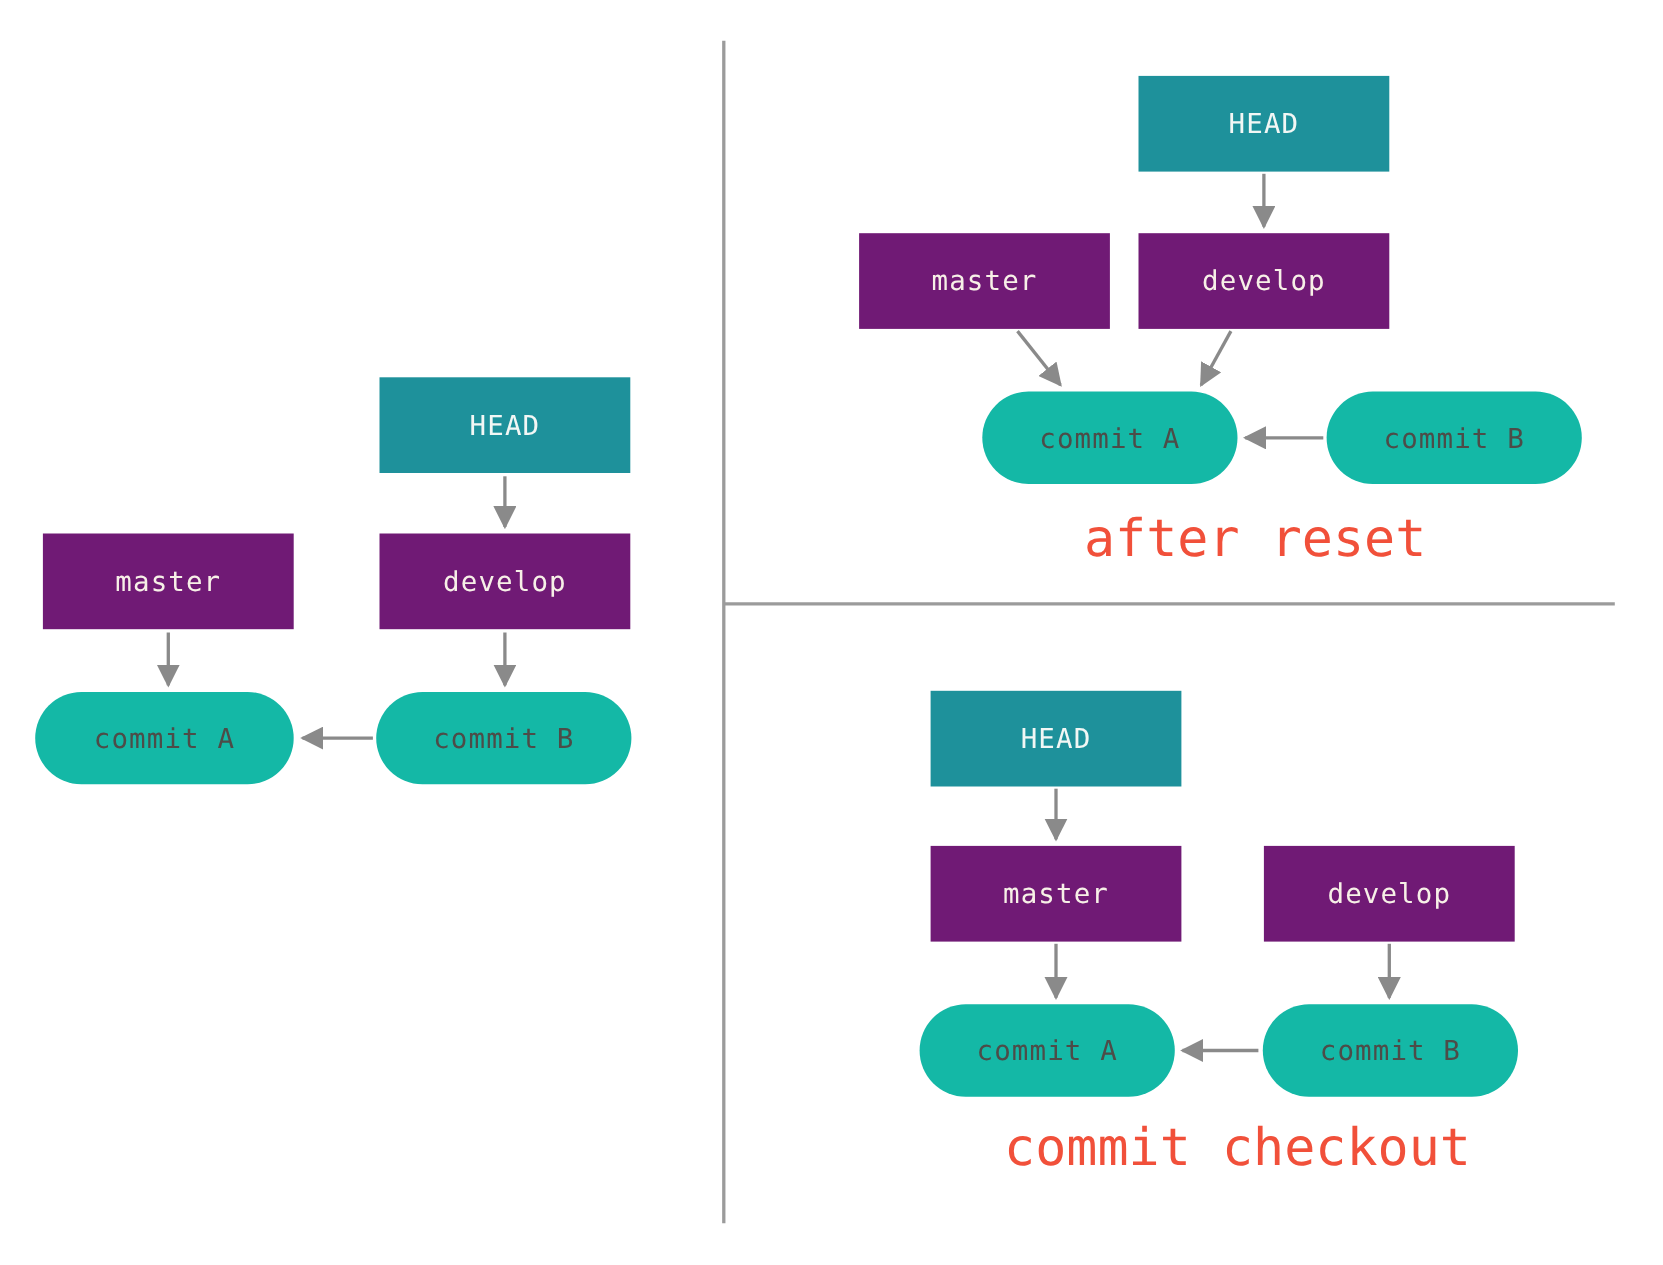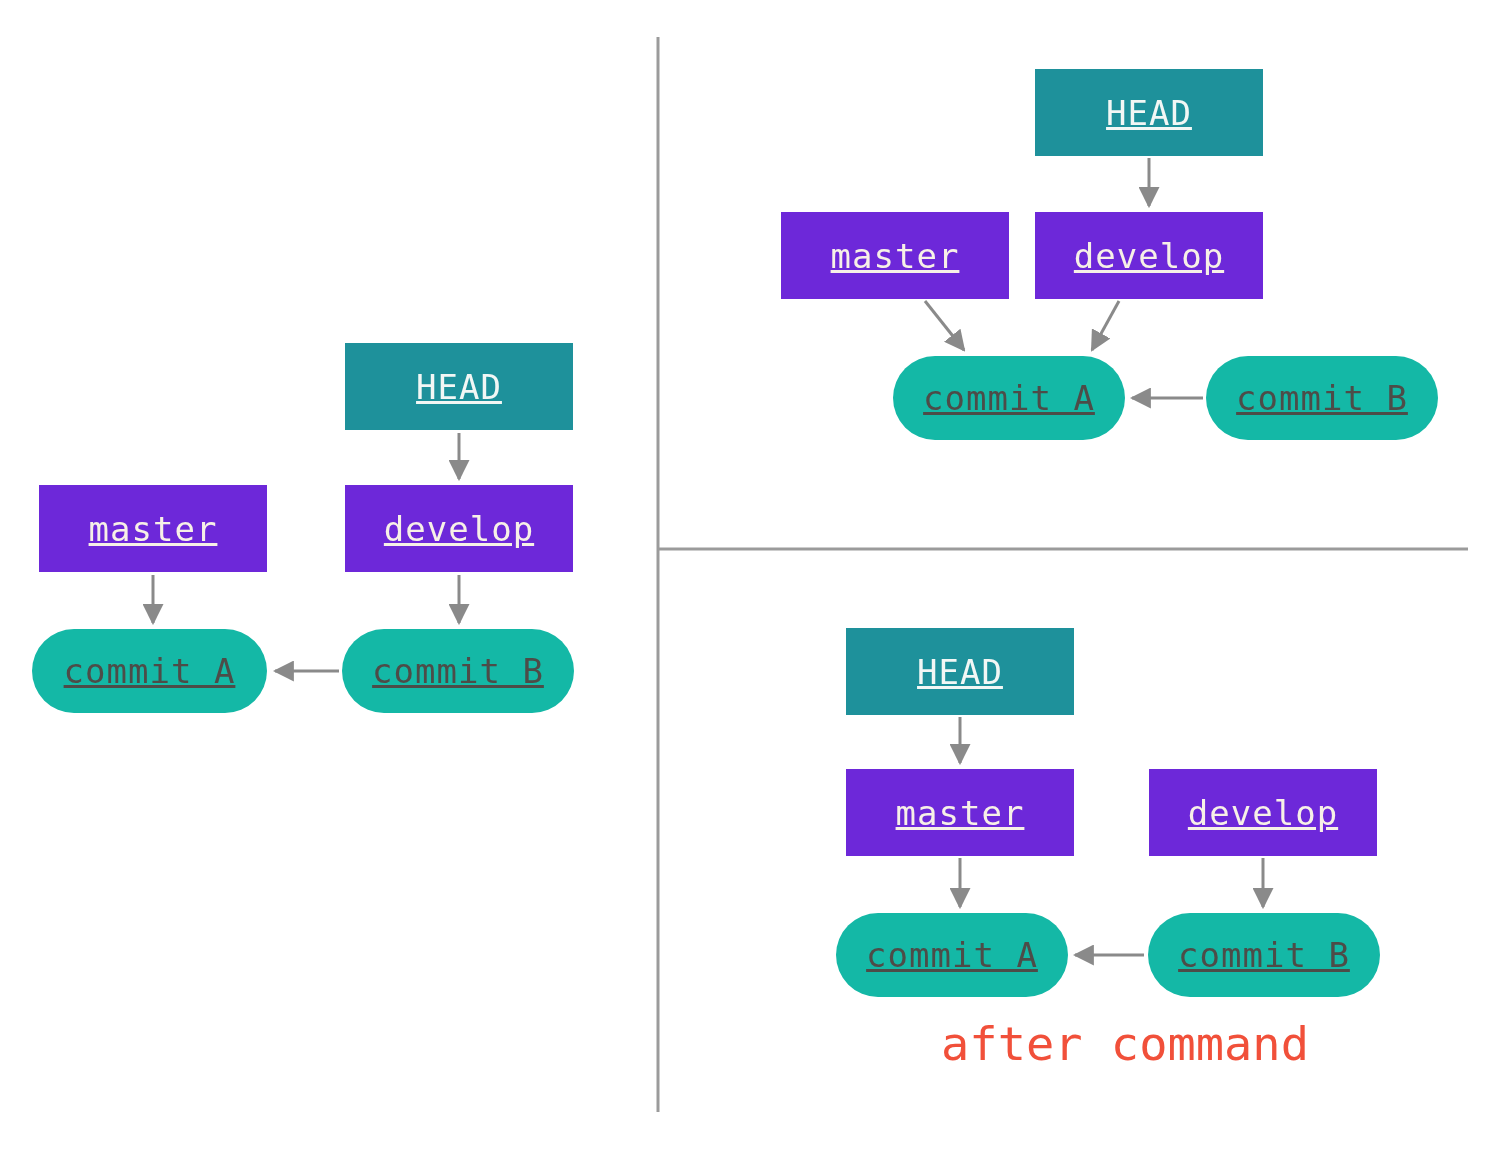--- a/index.html
+++ b/index.html
@@ -15,27 +15,26 @@
     position: absolute;
     left: 0; top: 0;
     width: 1512px; height: 1150px;
     pointer-events: none;
   }
   .node {
     position: absolute;
     display: flex;
     align-items: center;
     justify-content: center;
-    font-size: 34px;
+    font-size: 25px;
     letter-spacing: 1px;
     white-space: nowrap;
-    text-decoration: underline;
   }
   .box-teal  { background: #1e919b; color: #f2f7f5; }
-  .box-red   { background: #6d28d9; color: #f7f0e7; }
+  .box-red   { background: #701a75; color: #f7f0e7; }
   .pill      { background: #14b8a6; color: #4d4c48; border-radius: 44px; }
   .caption {
     position: absolute;
     color: #f1503a;
     font-size: 47px;
     white-space: nowrap;
     transform: translateX(-50%);
   }
 </style>
 </head>
@@ -83,26 +82,27 @@
   <div class="node box-teal" style="left:1035px; top:69px; width:228px; height:87px;">HEAD</div>
 
   <div class="node box-red" style="left:781px; top:212px; width:228px; height:87px;">master</div>
 
   <div class="node box-red" style="left:1035px; top:212px; width:228px; height:87px;">develop</div>
 
   <div class="node pill" style="left:893px; top:356px; width:232px; height:84px;">commit A</div>
 
   <div class="node pill" style="left:1206px; top:356px; width:232px; height:84px;">commit B</div>
 
+  <div class="caption" style="left:1141px; top:462px;">after reset</div>
 
   <div class="node box-teal" style="left:846px; top:628px; width:228px; height:87px;">HEAD</div>
 
   <div class="node box-red" style="left:846px; top:769px; width:228px; height:87px;">master</div>
 
   <div class="node box-red" style="left:1149px; top:769px; width:228px; height:87px;">develop</div>
 
   <div class="node pill" style="left:836px; top:913px; width:232px; height:84px;">commit A</div>
 
   <div class="node pill" style="left:1148px; top:913px; width:232px; height:84px;">commit B</div>
 
-  <div class="caption" style="left:1125px; top:1016px;">after command</div>
+  <div class="caption" style="left:1125px; top:1016px;">commit checkout</div>
 
 </div>
 
 </body></html>

